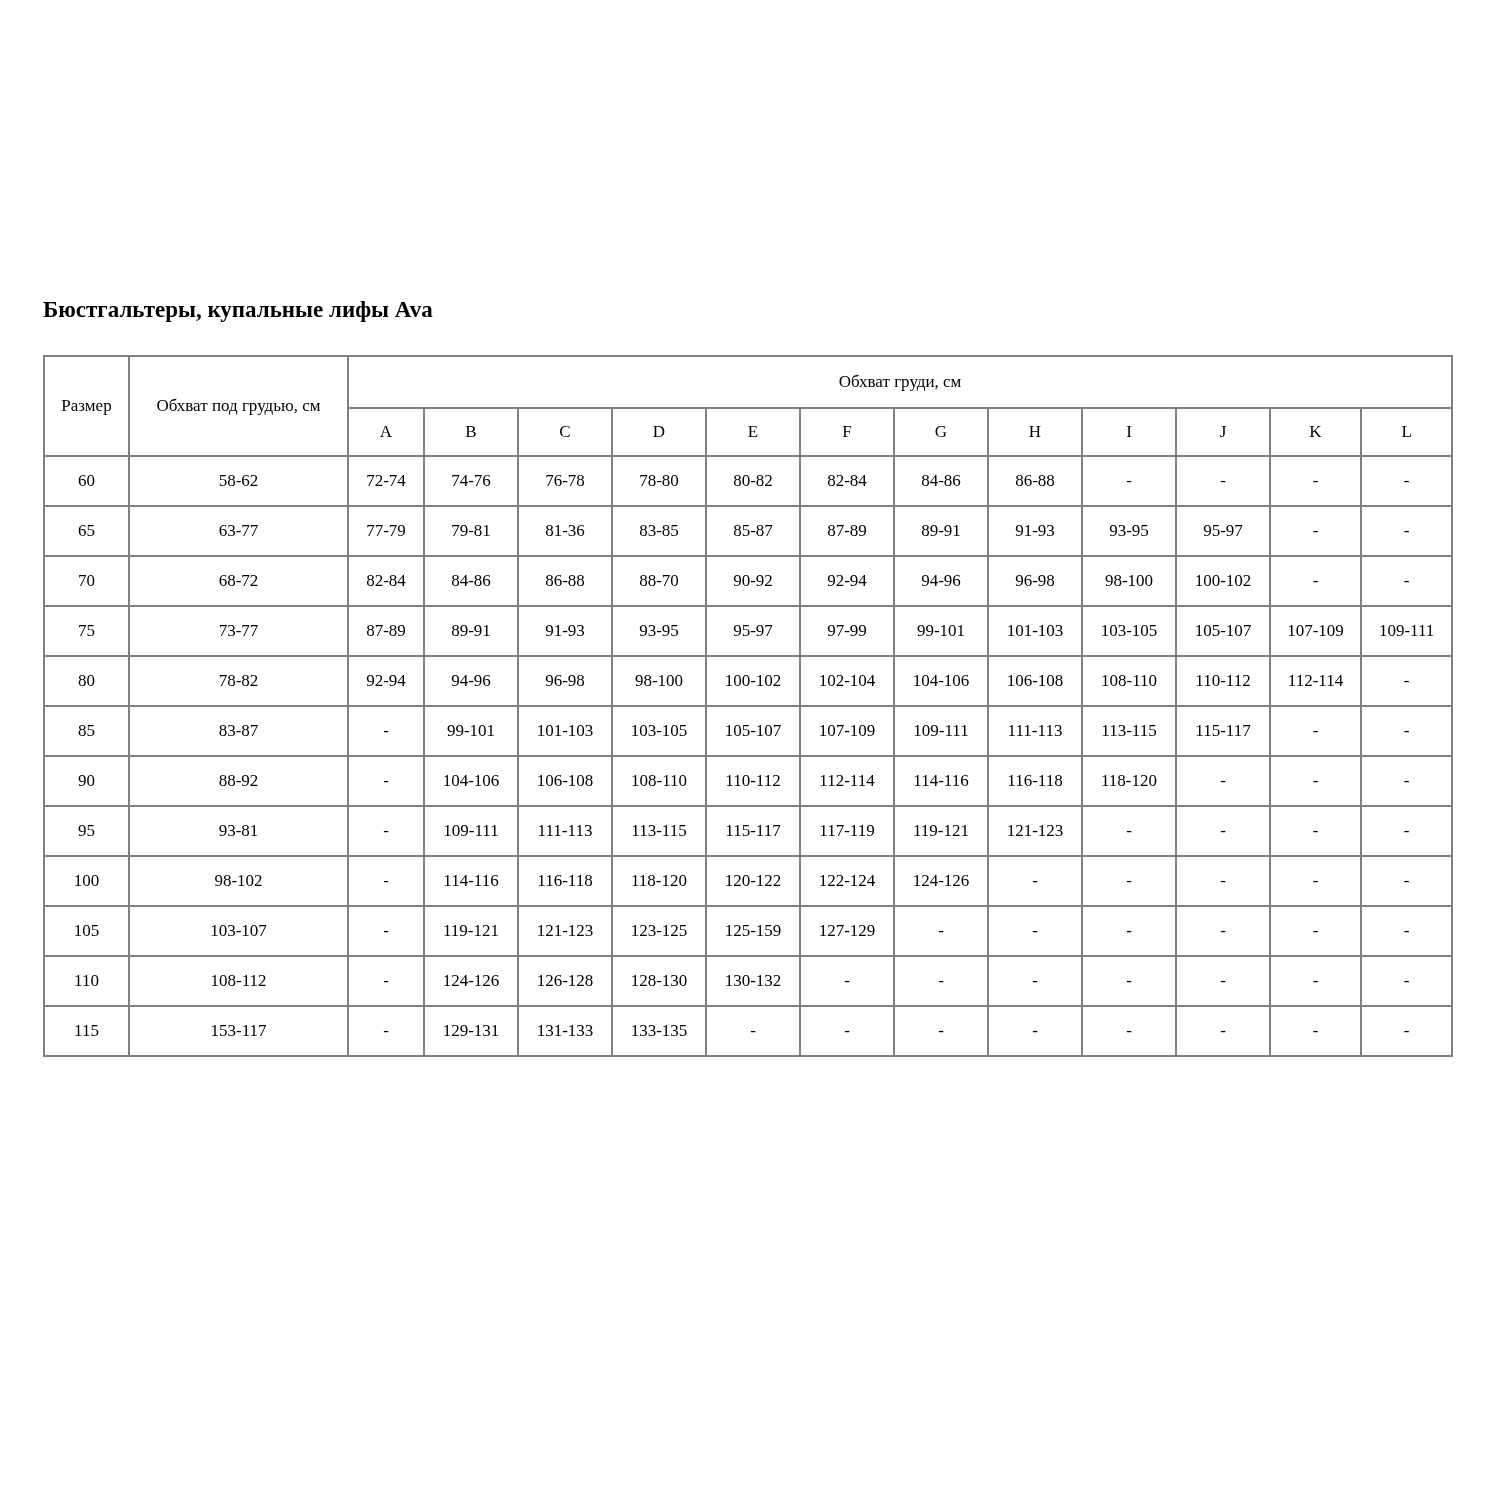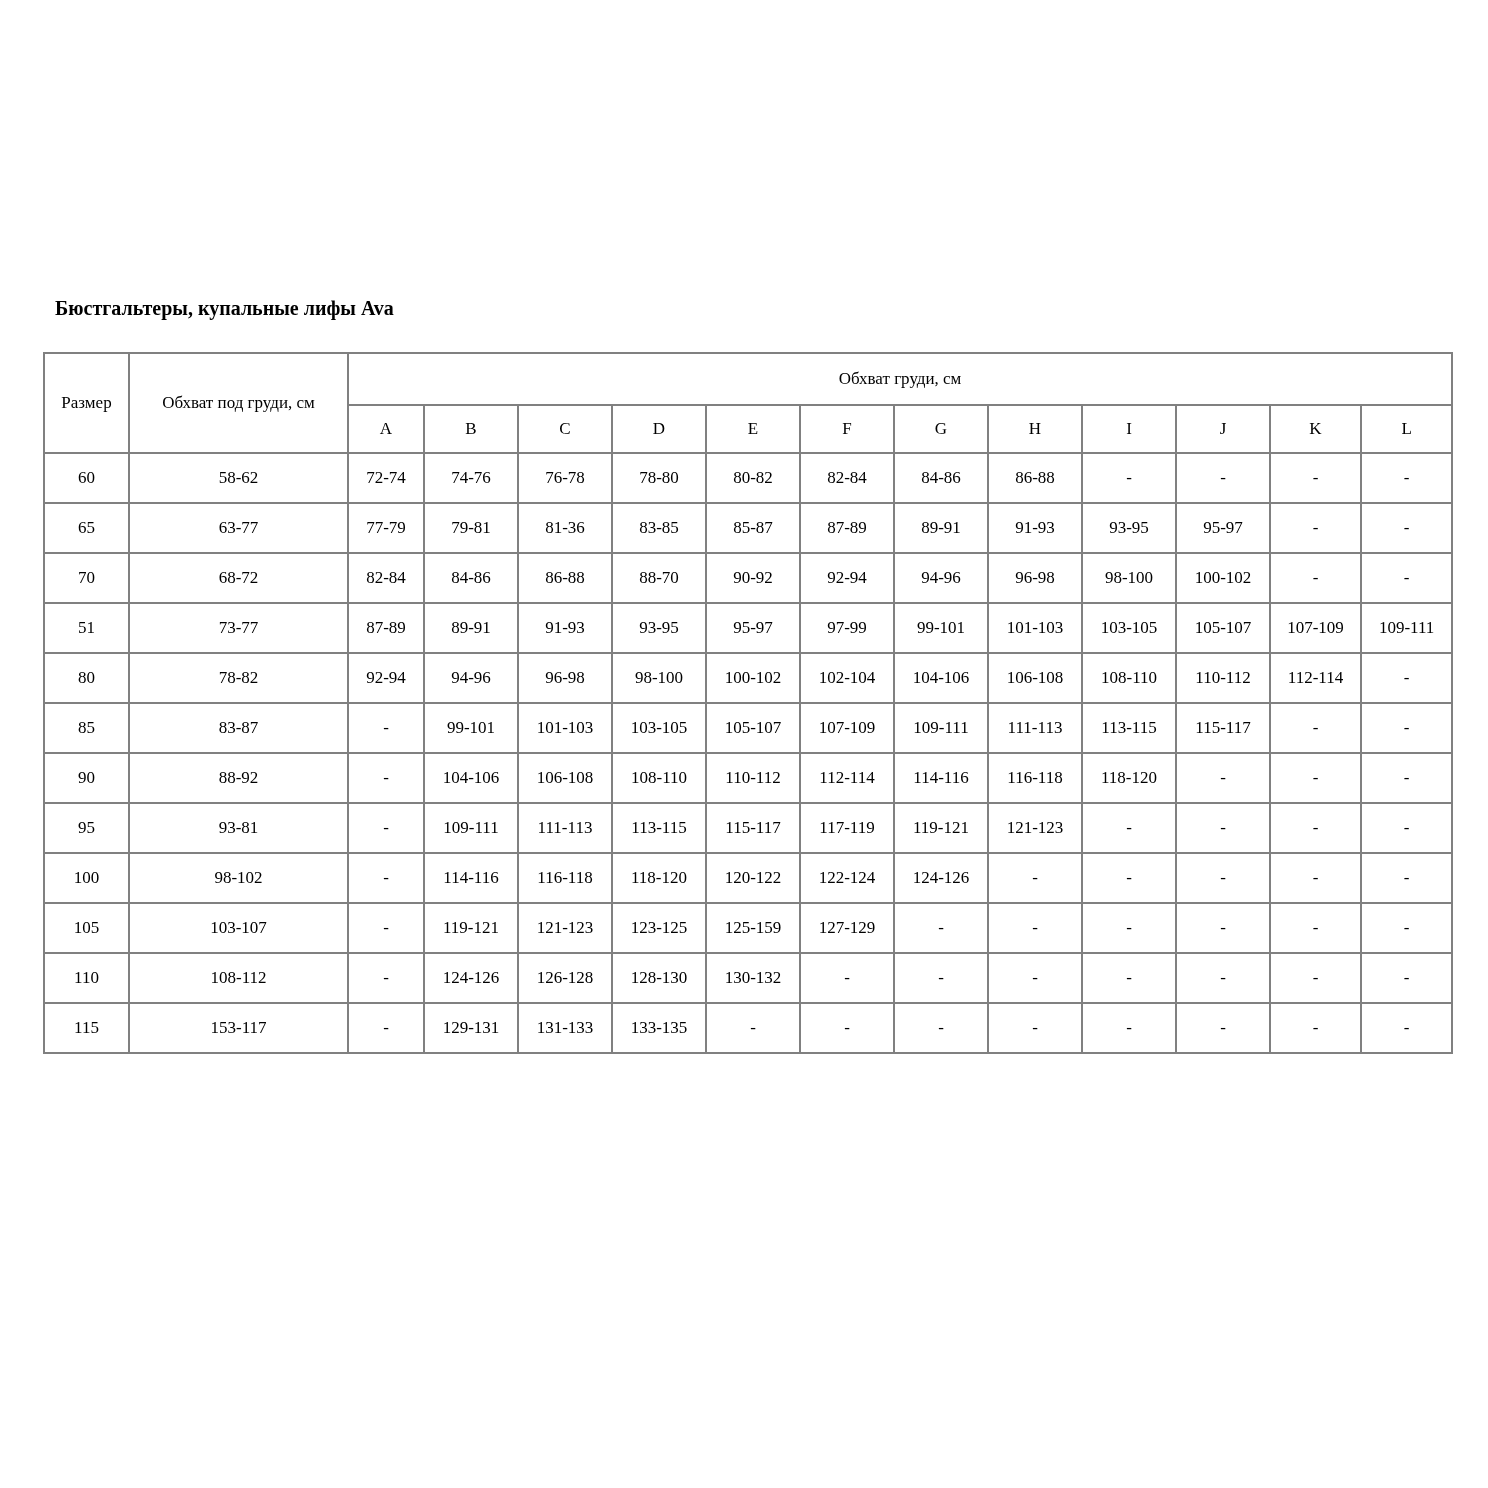--- a/index.html
+++ b/index.html
@@ -12,24 +12,24 @@
   body {
     width: 1488px;
     height: 1488px;
     overflow: hidden;
   }
   .page {
     box-sizing: border-box;
     padding: 297px 37px 0 43px;
   }
   .page-title {
-    font-size: 20px;
+    font-size: 23px;
     line-height: 1.15;
     font-weight: bold;
-    margin: 0 0 32px 12px;
+    margin: 0 0 32px 0;
   }
   table.size-table {
     border-collapse: collapse;
     table-layout: fixed;
     width: 1408px;
   }
   table.size-table th,
   table.size-table td {
     border: 2px solid #808080;
     background: #ffffff;
@@ -64,21 +64,21 @@
         <col style="width:94px">
       <col style="width:94px">
         <col style="width:94px">
         <col style="width:94px">
       <col style="width:91px">
         <col style="width:91px">
     </colgroup>
     <thead>
       <tr class="bust-row">
         <th rowspan="2">Размер</th>
-        <th rowspan="2">Обхват под груди, см</th>
+        <th rowspan="2">Обхват под грудью, см</th>
         <th colspan="12" class="bust-header">Обхват груди, см</th>
       </tr>
       <tr class="cup-row">
 
       <th>A</th>
           <th>B</th>
           <th>C</th>
           <th>D</th>
           <th>E</th>
           <th>F</th>
@@ -134,21 +134,21 @@
           <td>90-92</td>
           <td>92-94</td>
           <td>94-96</td>
           <td>96-98</td>
           <td>98-100</td>
           <td>100-102</td>
           <td>-</td>
           <td>-</td>
         </tr>
         <tr>
-          <td>51</td>
+          <td>75</td>
           <td>73-77</td>
           <td>87-89</td>
           <td>89-91</td>
           <td>91-93</td>
           <td>93-95</td>
           <td>95-97</td>
           <td>97-99</td>
           <td>99-101</td>
           <td>101-103</td>
           <td>103-105</td>

